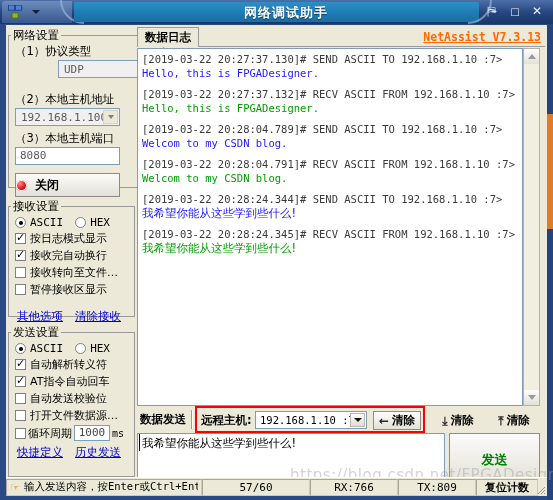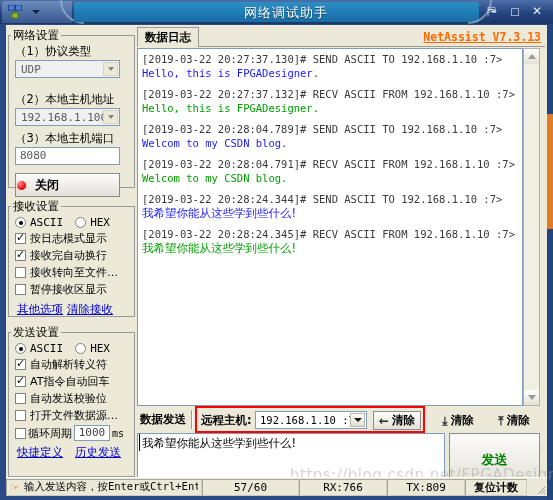--- a/index.html
+++ b/index.html
@@ -31,21 +31,21 @@
     width: 0; height: 0; border-left: 4px solid transparent;
     border-right: 4px solid transparent; border-top: 4px solid #10203d;
   }
   .tb-center {
     position: absolute; left: 74px; top: 2px; width: 405px; height: 20px;
     background: linear-gradient(#2f8fc4, #1f7fb8 45%, #1a6ea3);
     border-radius: 2px 2px 0 0;
   }
   .tb-title {
     position: absolute; left: 0; top: 2px; width: 405px;
-    text-align: center; color: #fff; font-size: 13px; font-weight: normal;
+    text-align: center; color: #fff; font-size: 13px; font-weight: bold;
     letter-spacing: 1px; text-shadow: 0 1px 1px #083a58; padding-left: 19px;
   }
   .tb-pin {
     position: absolute; left: 484px; top: 4px; width: 15px; height: 14px;
     color: #dfe9f7; font-size: 12px; line-height: 14px; text-align: center;
   }
   .tb-btns {
     position: absolute; right: 5px; top: 4px; width: 62px; height: 16px;
     color: #e9f0fa; font-size: 12px;
   }
@@ -229,21 +229,21 @@
     position: absolute; left: 6px; top: 477px; width: 541px; height: 19px;
     background: #ece9d8; border-top: 1px solid #fff;
     display: flex; align-items: center;
   }
   .sb-cell {
     height: 17px; border: 1px solid #cdcabb; border-top-color: #a9a69a;
     border-left-color: #a9a69a; display: flex; align-items: center;
     font-size: 11px; padding: 0 3px;
   }
   .sb-hint { width: 196px; gap: 4px; }
-  .sb-num { width: 97px; justify-content: center;
+  .sb-num { width: 108px; justify-content: center;
     font-family: "DejaVu Sans Mono", monospace; }
   .sb-rx { width: 88px; justify-content: center;
     font-family: "DejaVu Sans Mono", monospace; }
   .sb-tx { width: 78px; justify-content: center;
     font-family: "DejaVu Sans Mono", monospace; }
   .sb-reset { width: 62px; justify-content: center; font-weight: bold; }
   .hand { color: #d08000; font-size: 11px; }
   .grip {
     position: absolute; right: 1px; bottom: 1px; width: 12px; height: 12px;
   }
@@ -294,21 +294,21 @@
   </div>
 
   <div class="client">
 
     <div class="leftcol">
 
       <fieldset class="grp grp-net">
         <legend>网络设置</legend>
         <div style="margin:1px 0 0 6px;">
           <span class="lbl">（1）协议类型</span>
-          <div class="combo disabled" style="margin-top:1px;">
+          <div class="combo disabled" style="margin-top:1px;margin-left:43px;">
             <span class="txt">UDP</span>
             <span class="arrow">
                 <i></i>
               </span>
           </div>
           <span class="lbl" style="margin-top:14px;">（2）本地主机地址</span>
           <div class="combo disabled" style="margin-top:1px;">
             <span class="txt">192.168.1.100</span>
             <span class="arrow">
                 <i></i>
@@ -340,21 +340,21 @@
           <span>接收完自动换行</span>
         </div>
         <div class="row">
           <span class="cbox"></span>
           <span>接收转向至文件…</span>
         </div>
         <div class="row">
           <span class="cbox"></span>
           <span>暂停接收区显示</span>
         </div>
-        <div class="row" style="gap:4px;margin-top:5px;margin-left:8px;">
+        <div class="row" style="gap:12px;margin-top:12px;margin-left:8px;">
           <span class="lnk">其他选项</span>
           <span class="lnk">清除接收</span>
         </div>
       </fieldset>
 
       <fieldset class="grp grp-send">
         <legend>发送设置</legend>
         <div class="row" style="gap:0;">
           <span class="radio on"></span>
           <span style="margin:0 12px 0 4px;font-family:'DejaVu Sans Mono',monospace;font-size:11px;">ASCII</span>

